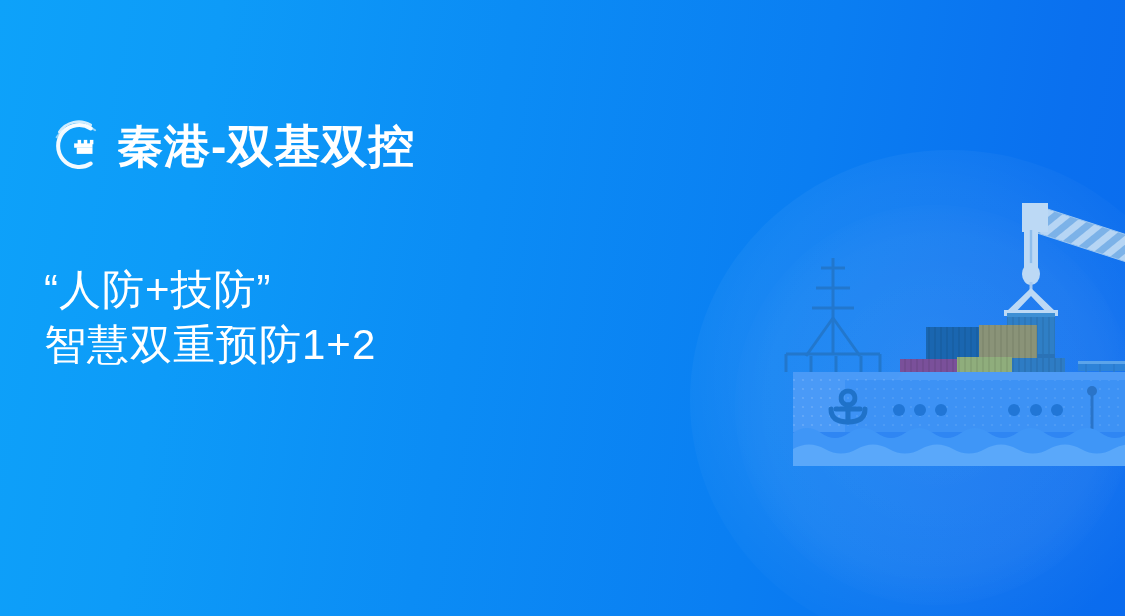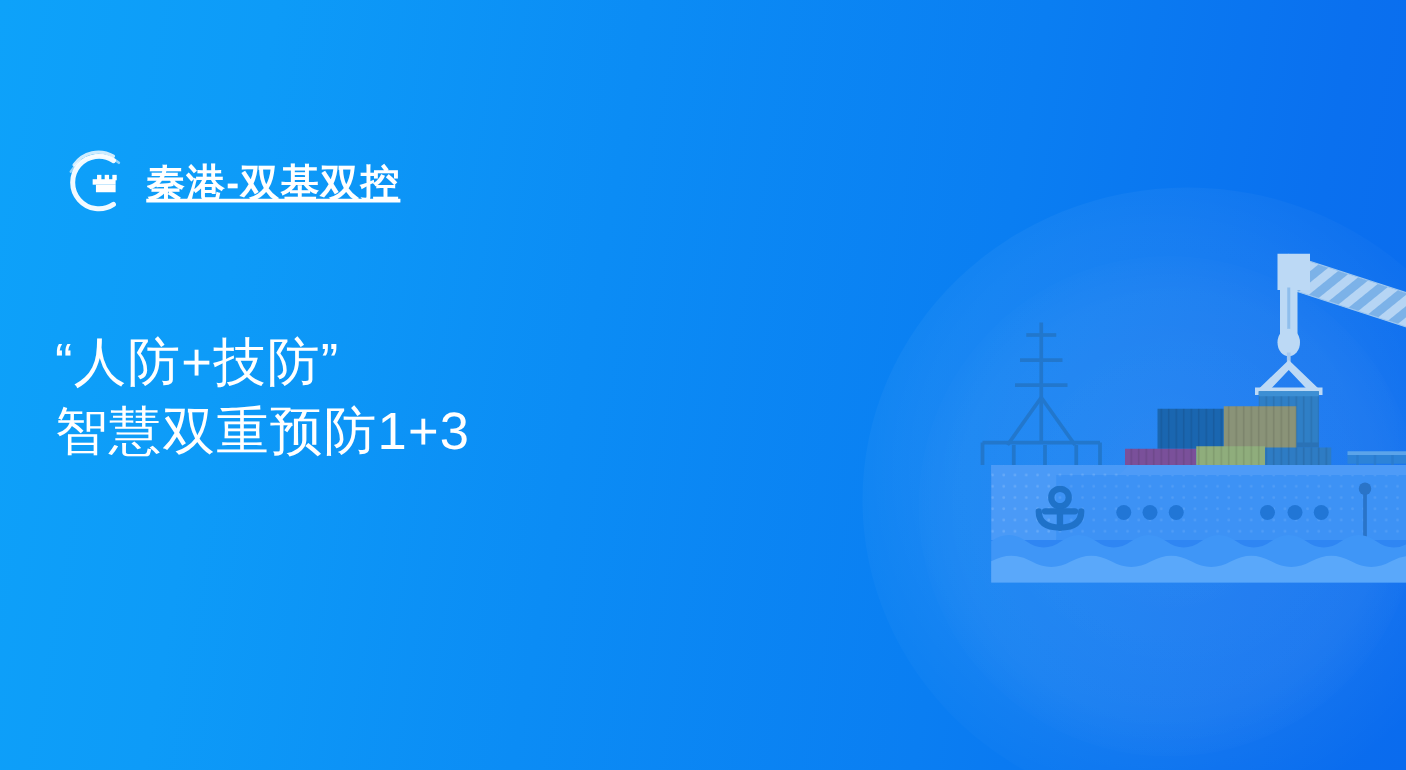--- a/index.html
+++ b/index.html
@@ -50,26 +50,25 @@
     gap: 14px;
   }
   .brand-mark {
     width: 56px;
     height: 56px;
     flex: 0 0 56px;
     display: block;
   }
   .brand-name {
     color: #ffffff;
-    font-size: 31px;
+    font-size: 46px;
     font-weight: 700;
     letter-spacing: 1px;
     line-height: 1;
     white-space: nowrap;
-    text-decoration: underline;
   }
 
   
   .headline {
     position: absolute;
     left: 44px;
     top: 262px;
     color: #ffffff;
     font-size: 42px;
     font-weight: 400;
@@ -249,16 +248,16 @@
       <path d="M 34,34 L 34,41 L 52,41 L 52,34 Z" fill="#ffffff"></path>
       <rect x="35" y="25" width="4" height="5" fill="#ffffff"></rect>
       <rect x="42" y="25" width="4" height="5" fill="#ffffff"></rect>
       <rect x="49" y="25" width="4" height="5" fill="#ffffff"></rect>
     </svg>
     <div class="brand-name">秦港-双基双控</div>
   </div>
 
   <div class="headline">
     <span class="l1">“人防+技防”</span>
-    <span class="l2">智慧双重预防1+3</span>
+    <span class="l2">智慧双重预防1+2</span>
   </div>
 
 </div>
 
 </body></html>

